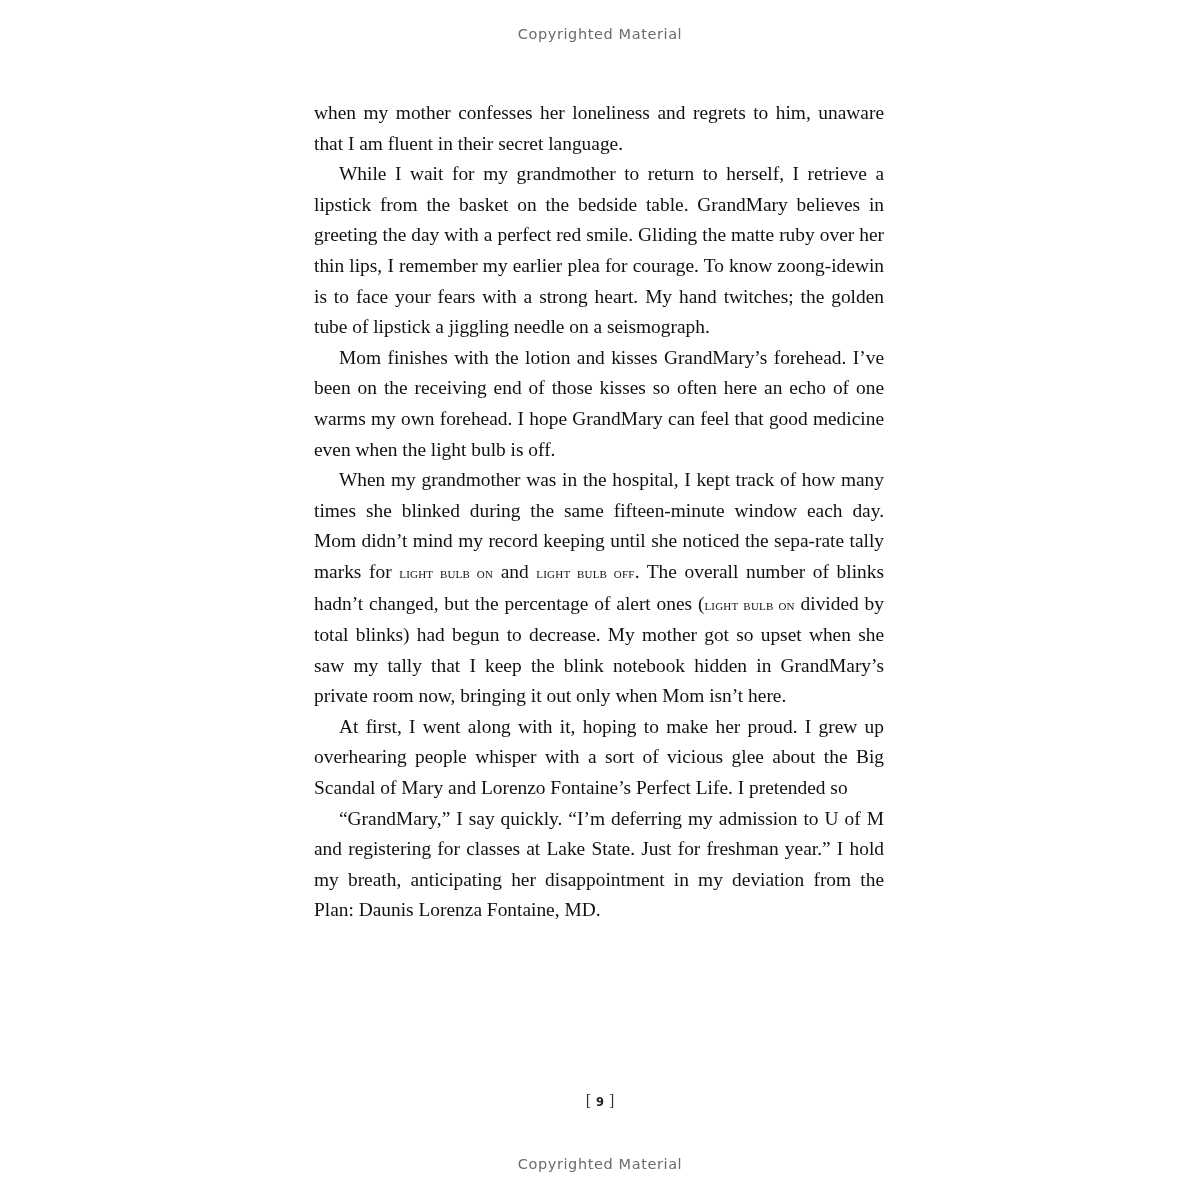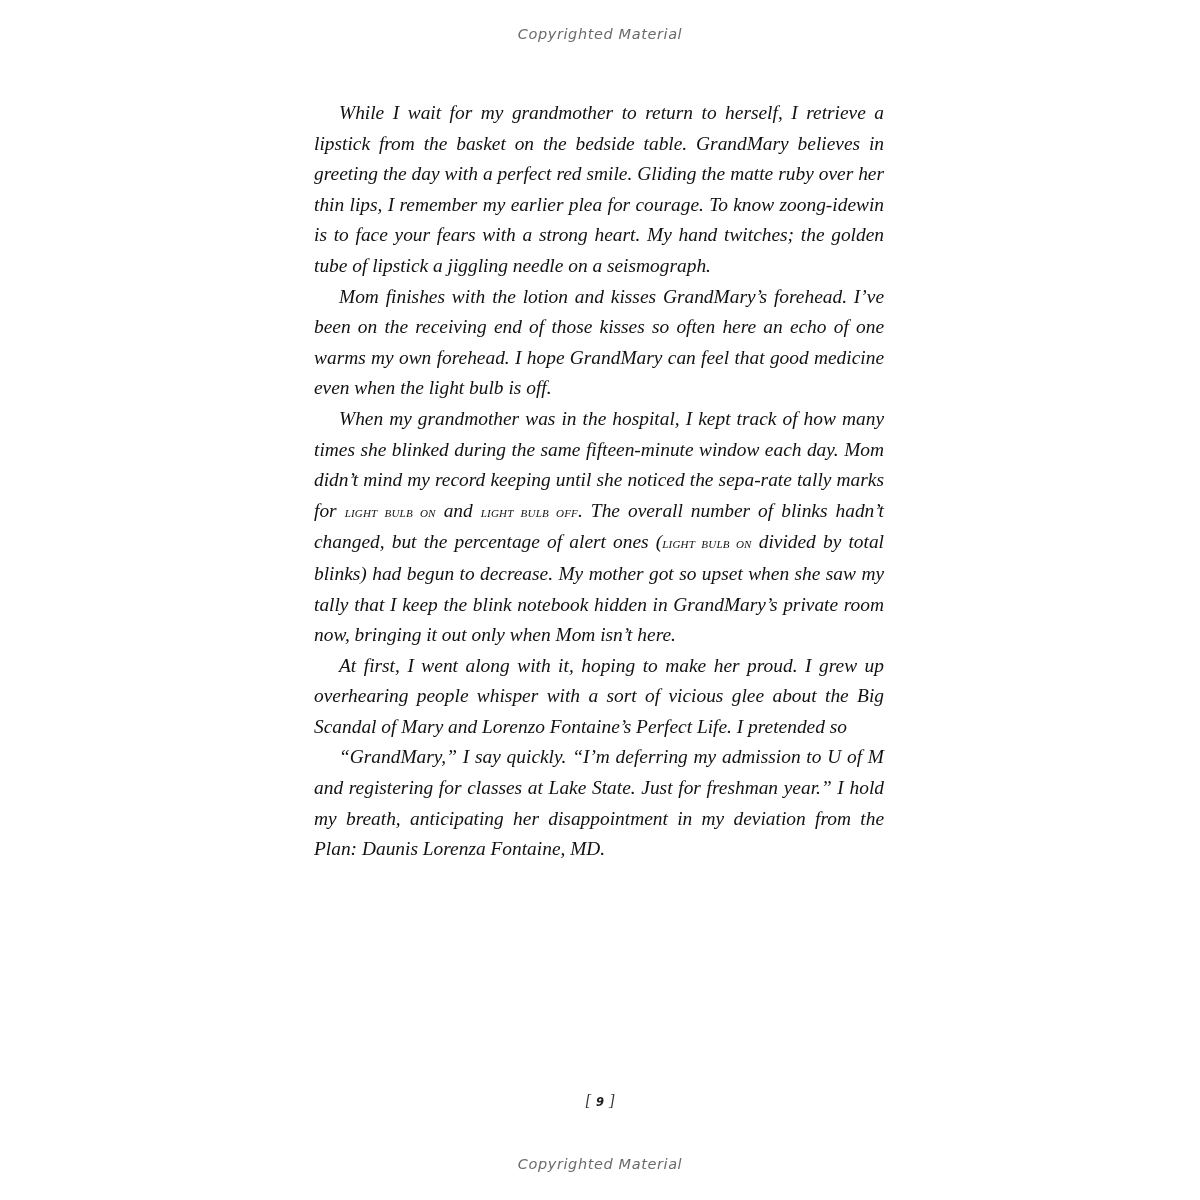--- a/index.html
+++ b/index.html
@@ -12,21 +12,20 @@
     background: #ffffff;
     font-family: "Liberation Serif", serif;
     color: #111111;
     overflow: hidden;
   }
   .page {
     position: relative;
     width: 1199px;
     height: 1200px;
     box-sizing: border-box;
-    font-style: italic;
   }
   .watermark {
     position: absolute;
     left: 0;
     width: 1200px;
     text-align: center;
     font-family: "DejaVu Sans", sans-serif;
     font-size: 14.5px;
     letter-spacing: 0.6px;
     color: #6b6b6b;
@@ -81,20 +80,21 @@
   }
 </style>
 </head>
 <body>
 
 <div class="page">
 
   <div class="watermark watermark-top">Copyrighted Material</div>
 
   <div class="textblock">
+      <p><span>when my mother confesses her loneliness and regrets to him, unaware that I am fluent in their secret language.</span></p>
       <p class="indent"><span>While I wait for my grandmother to return to herself, I retrieve a lipstick from the basket on the bedside table. GrandMary believes in greeting the day with a perfect red smile. Gliding the matte ruby over her thin lips, I remember my earlier plea for courage. To know zoong-idewin is to face your fears with a strong heart. My hand twitches; the golden tube of lipstick a jiggling needle on a seismograph.</span></p>
       <p class="indent"><span>Mom finishes with the lotion and kisses GrandMary’s forehead. I’ve been on the receiving end of those kisses so often here an echo of one warms my own forehead. I hope GrandMary can feel that good medicine even when the light bulb is off.</span></p>
       <p class="indent"><span>When my grandmother was in the hospital, I kept track of how many times she blinked during the same fifteen-minute window each day. Mom didn’t mind my record keeping until she noticed the sepa-rate tally marks for </span><span class="sc">light bulb on</span><span> and </span><span class="sc">light bulb off</span><span>. The overall number of blinks hadn’t changed, but the percentage of alert ones (</span><span class="sc">light bulb on</span><span> divided by total blinks) had begun to decrease. My mother got so upset when she saw my tally that I keep the blink notebook hidden in GrandMary’s private room now, bringing it out only when Mom isn’t here.</span></p>
       <p class="indent"><span>At first, I went along with it, hoping to make her proud. I grew up overhearing people whisper with a sort of vicious glee about the Big Scandal of Mary and Lorenzo Fontaine’s Perfect Life. I pretended so</span></p>
       <p class="indent"><span>“GrandMary,” I say quickly. “I’m deferring my admission to U of M and registering for classes at Lake State. Just for freshman year.” I hold my breath, anticipating her disappointment in my deviation from the Plan: Daunis Lorenza Fontaine, MD.</span></p>
     </div>
 
   <div class="folio">
     <span class="brk">[</span><span class="num">9</span><span class="brk">]</span>
   </div>

